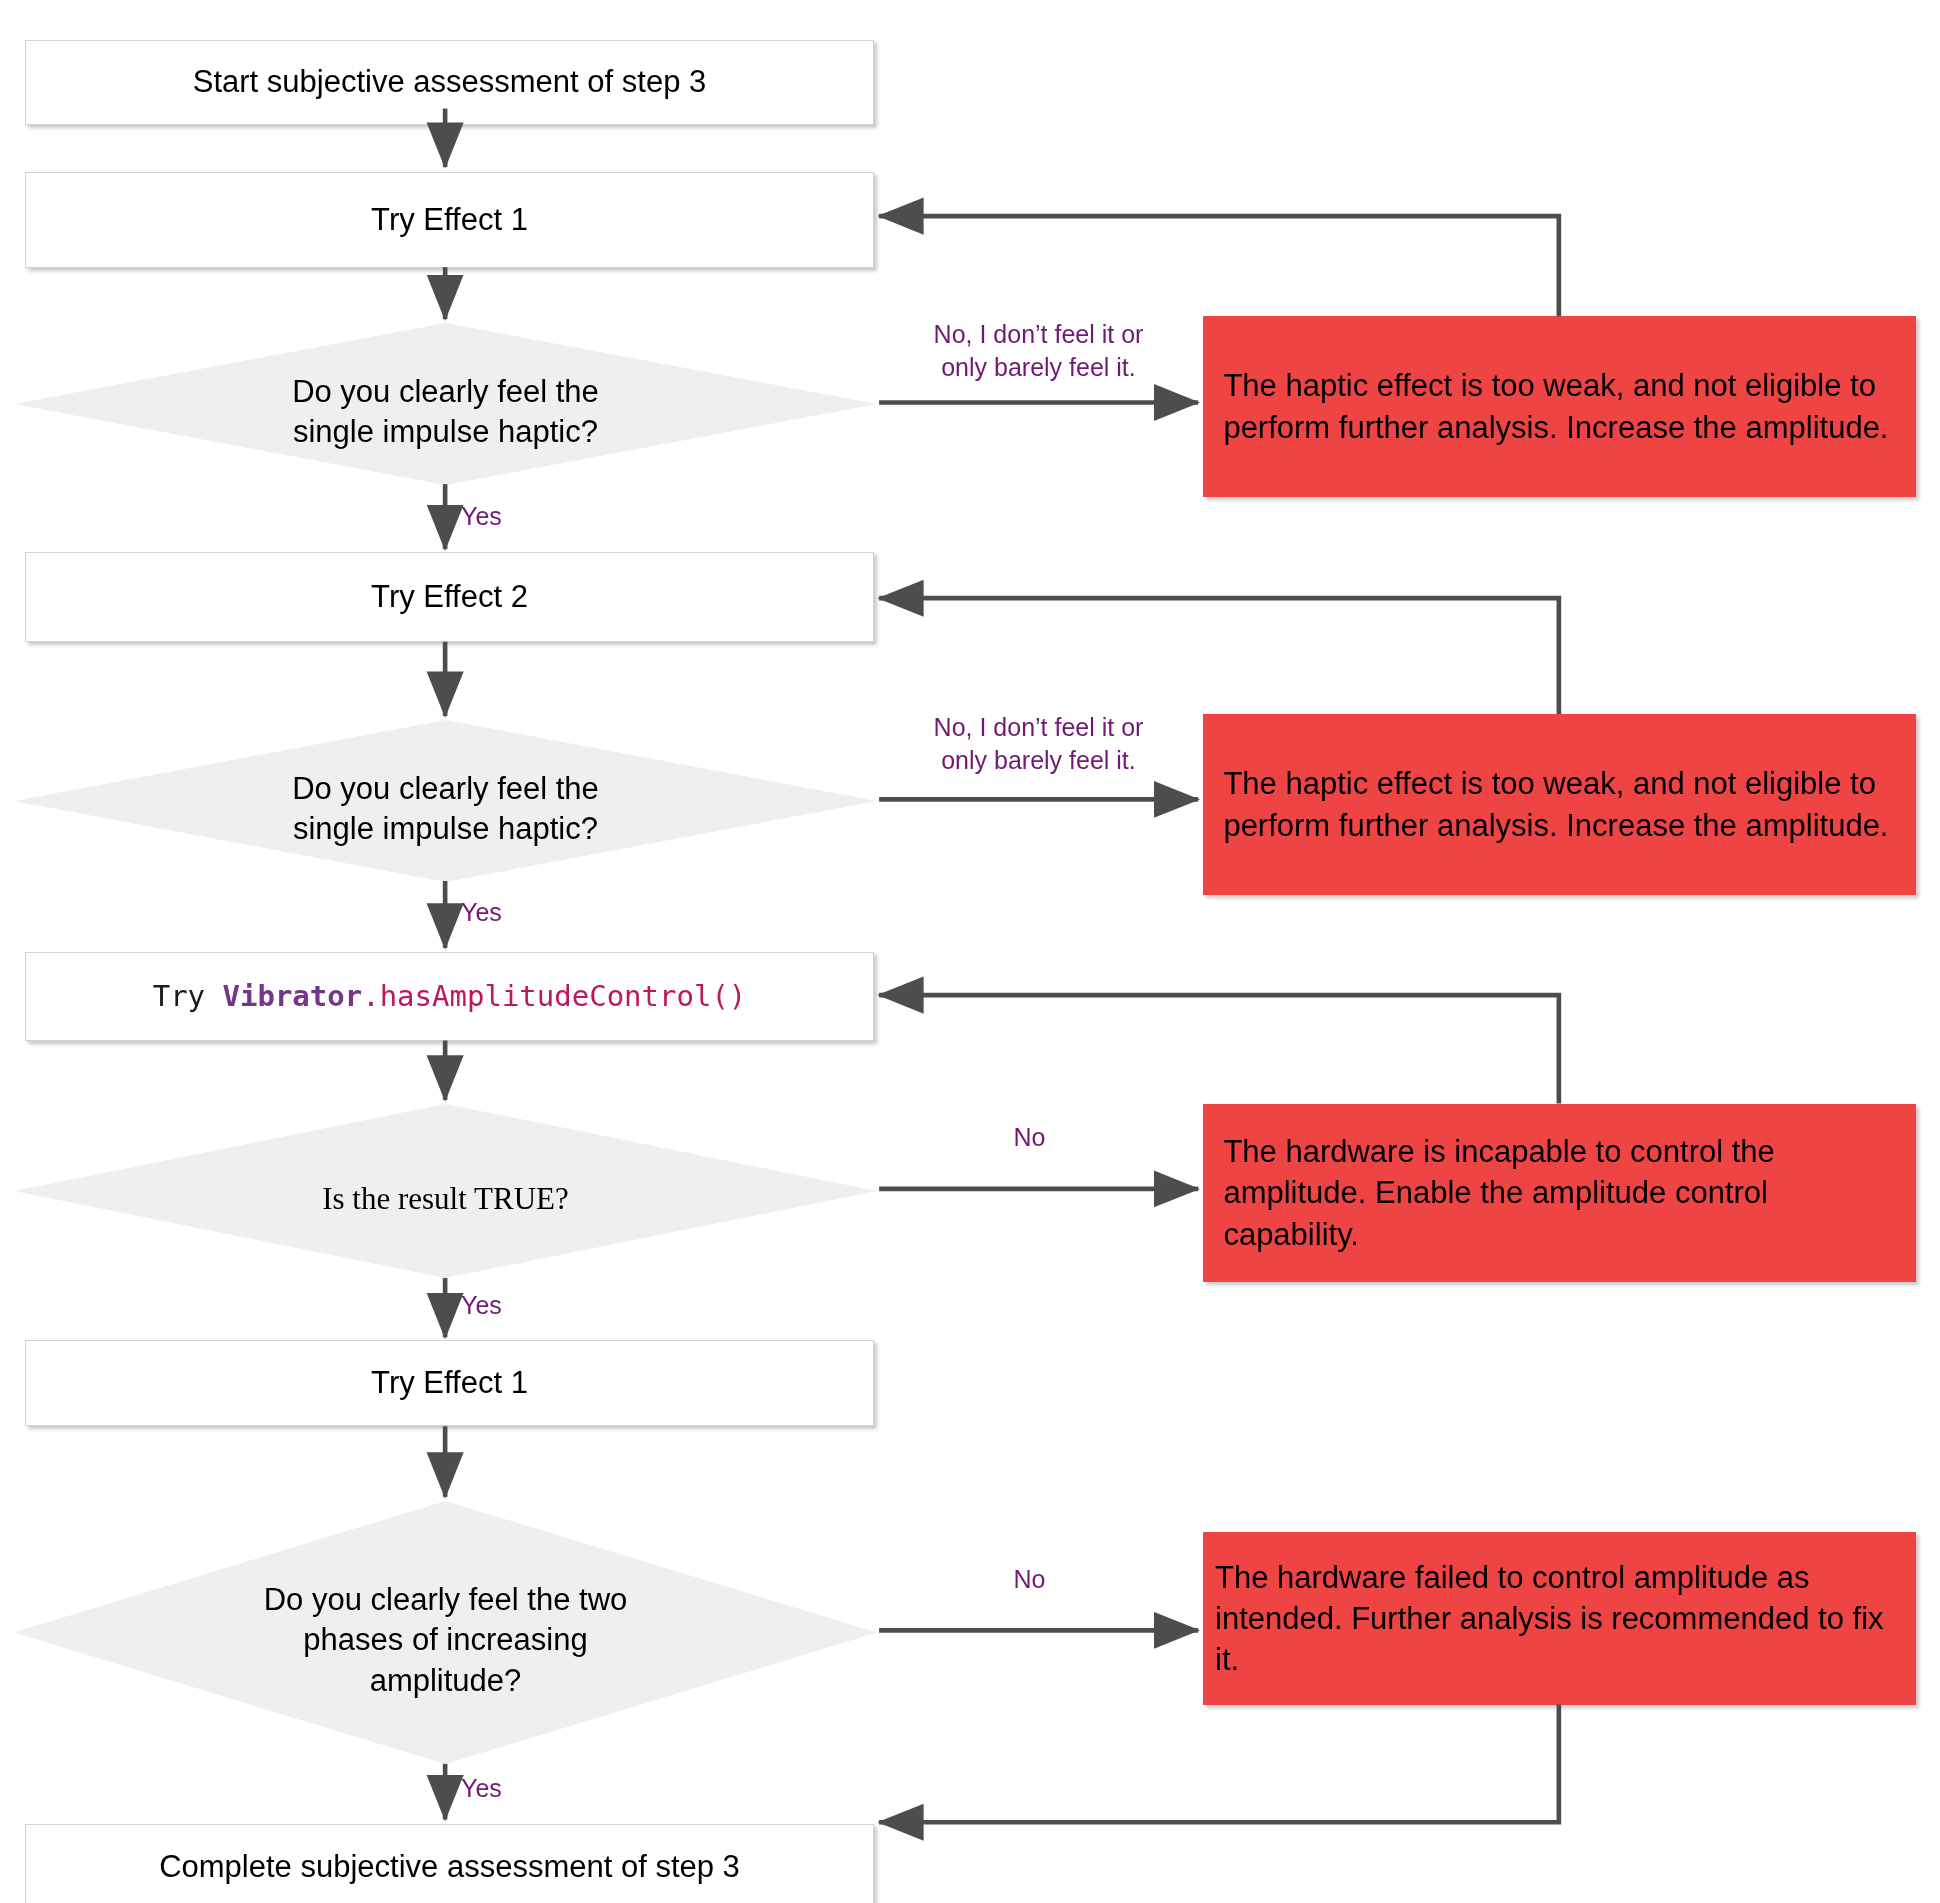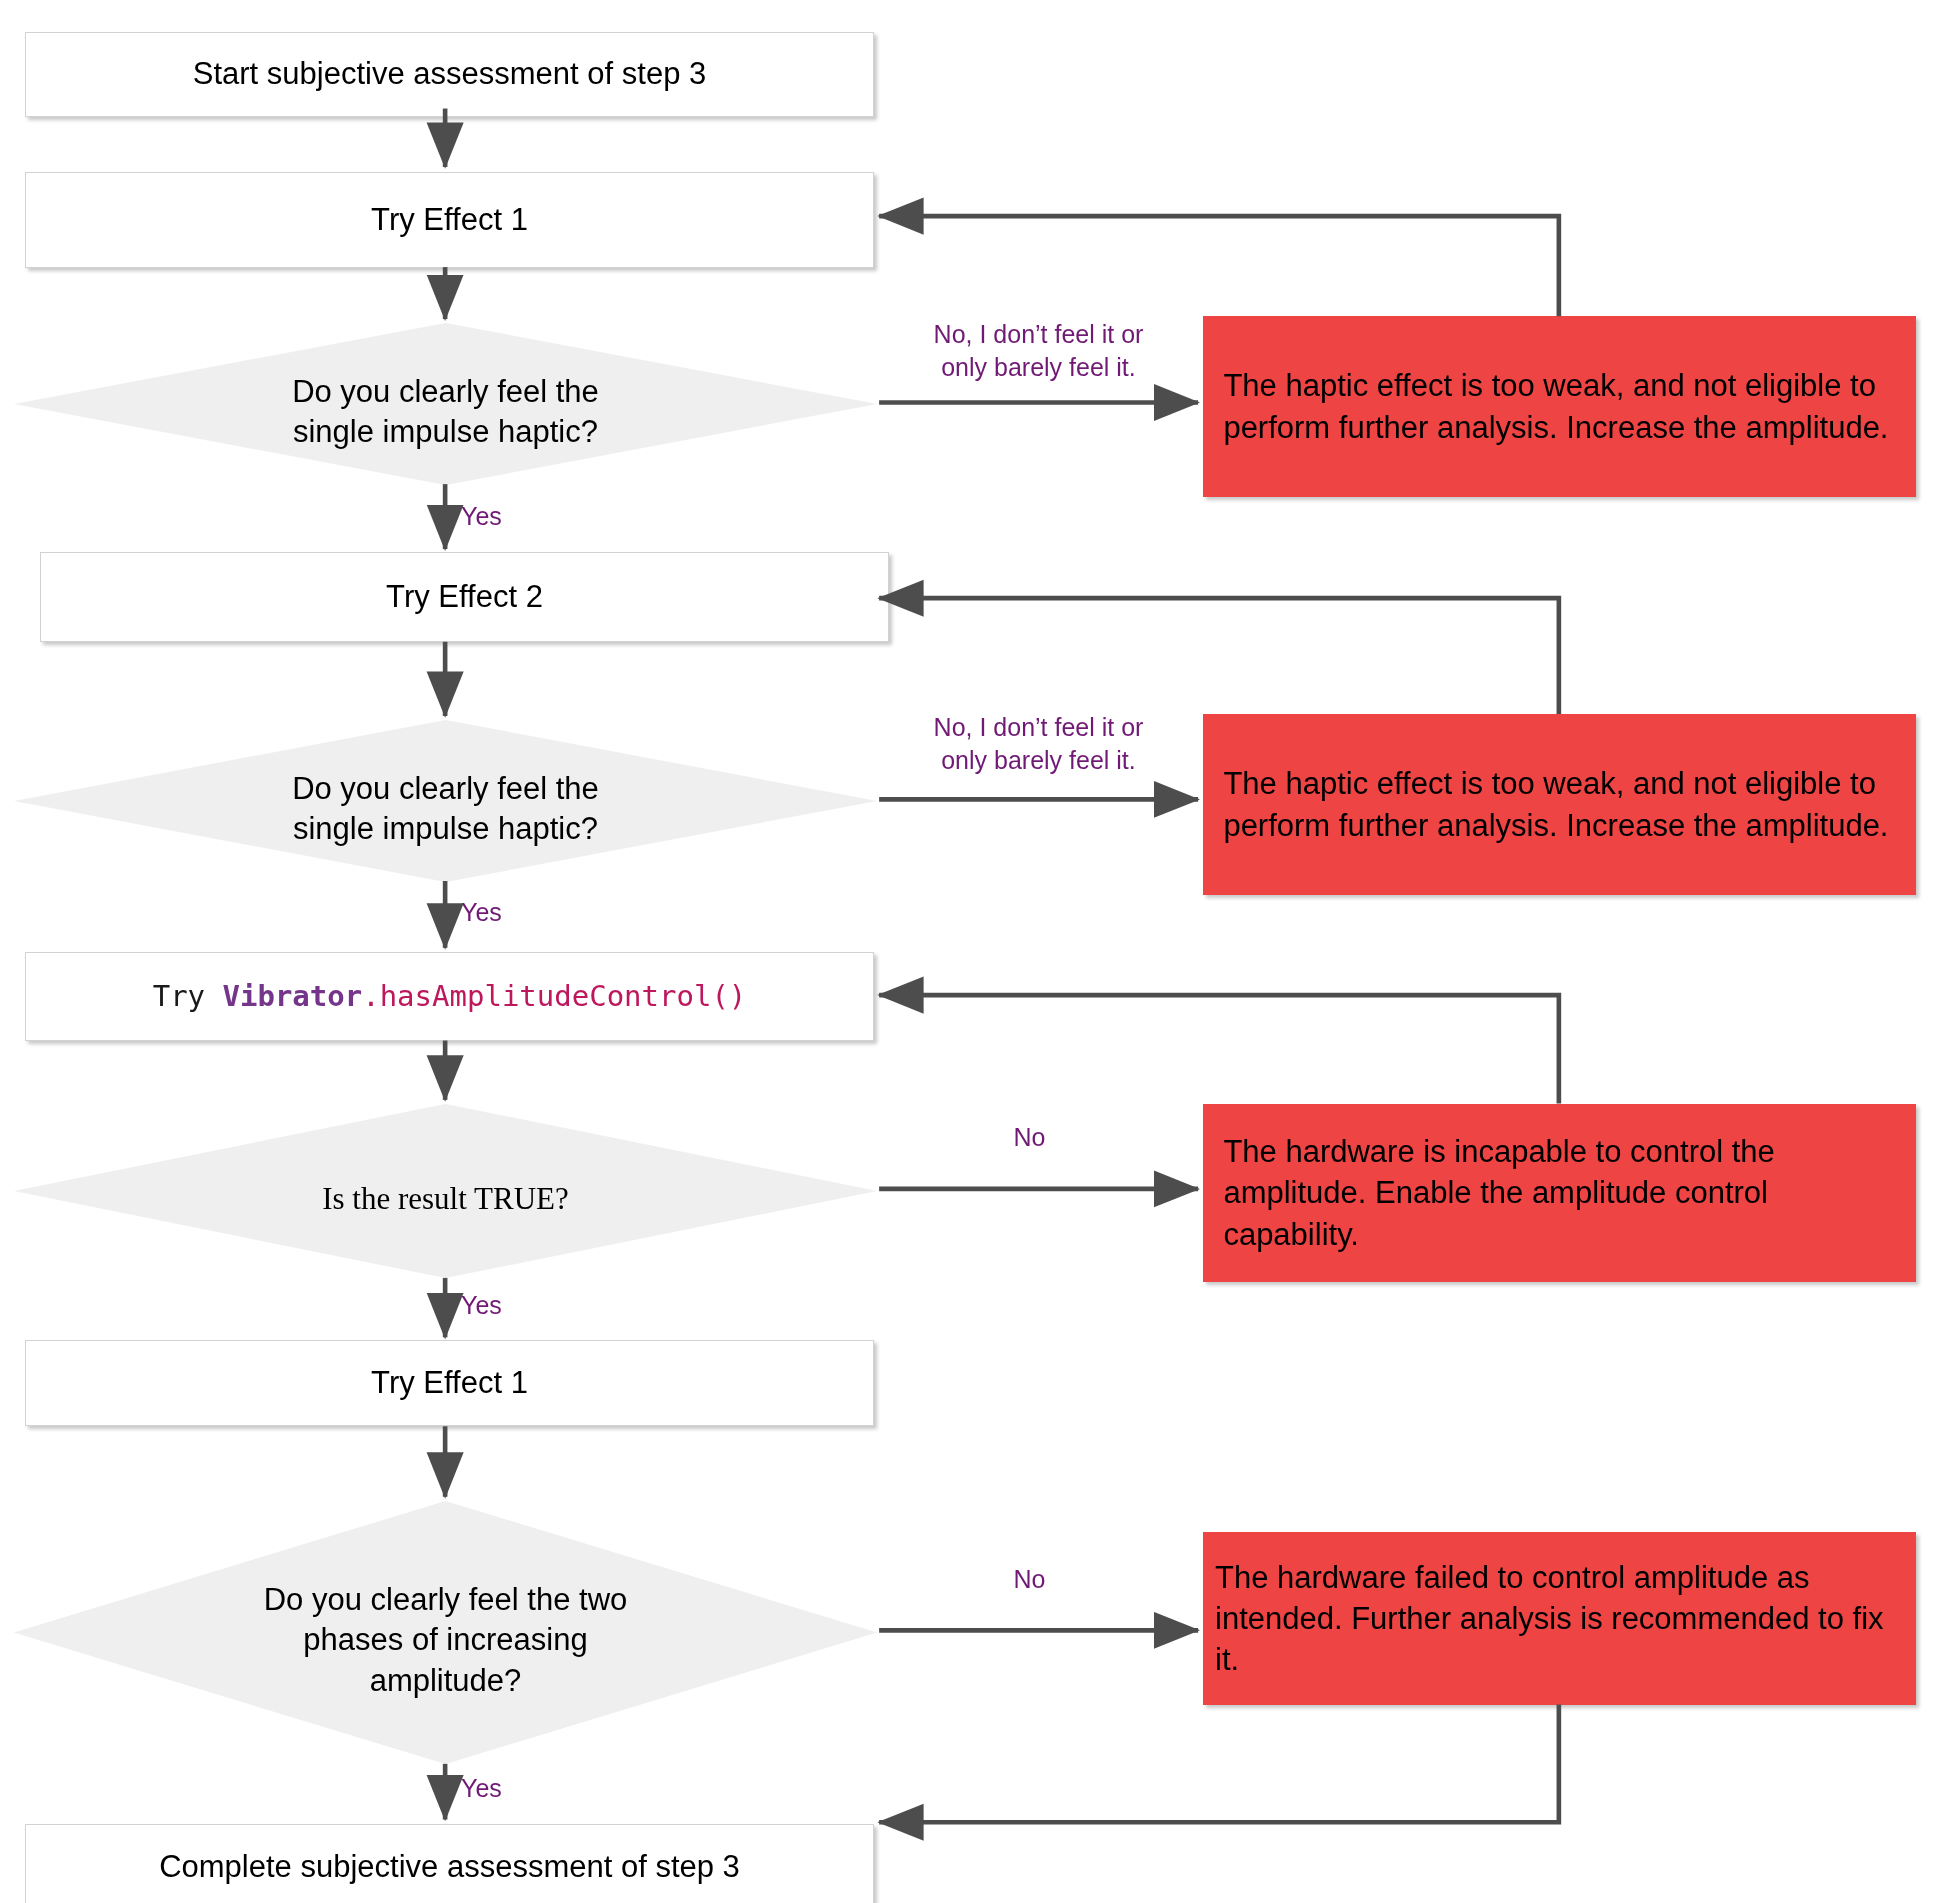--- a/index.html
+++ b/index.html
@@ -128,39 +128,39 @@
       <path d="M1681,341 L1681,233 L948,233"></path>
 
       <path d="M1681,770 L1681,645 L948,645"></path>
 
       <path d="M1681,1190 L1681,1073 L948,1073"></path>
 
       <path d="M1681,1838 L1681,1965 L948,1965"></path>
     </g>
   </svg>
 
-  <div class="node proc" style="left:25px;top:32px;width:849px;height:85px;">
+  <div class="node proc" style="left:25px;top:40px;width:849px;height:85px;">
     <span>Start subjective assessment of step 3</span>
   </div>
 
   <div class="node proc" style="left:25px;top:172px;width:849px;height:96px;">
     <span>Try Effect 1</span>
   </div>
 
   <div class="node decision" style="left:14px;top:323px;width:863px;height:162px;">
     <span class="dia-shape"></span>
     <span class="dia-text" style="white-space:pre-line;">Do you clearly feel the
 single impulse haptic?</span>
   </div>
 
   <div class="node note" style="left:1203px;top:316px;width:713px;height:181px;">
     <span>The haptic effect is too weak, and not eligible to perform further analysis. Increase the amplitude.</span>
   </div>
 
-  <div class="node proc" style="left:40px;top:552px;width:849px;height:90px;">
+  <div class="node proc" style="left:25px;top:552px;width:849px;height:90px;">
     <span>Try Effect 2</span>
   </div>
 
   <div class="node decision" style="left:14px;top:720px;width:863px;height:162px;">
     <span class="dia-shape"></span>
     <span class="dia-text" style="white-space:pre-line;">Do you clearly feel the
 single impulse haptic?</span>
   </div>
 
   <div class="node note" style="left:1203px;top:714px;width:713px;height:181px;">

